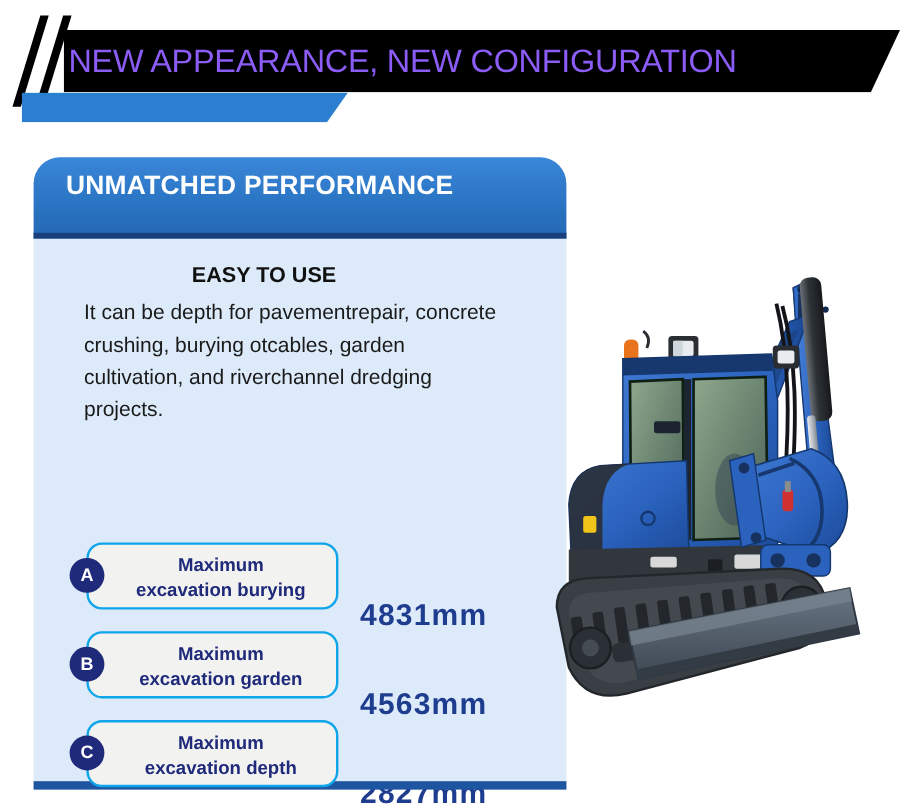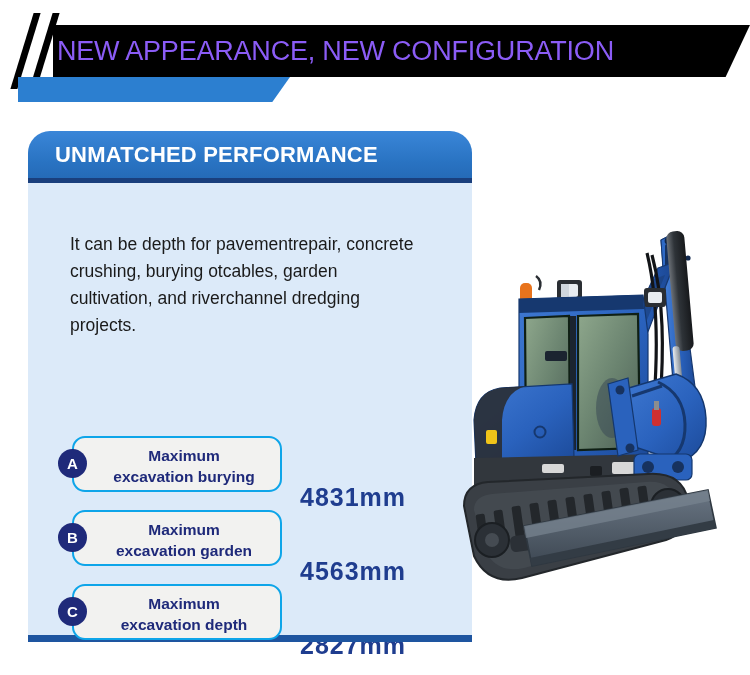--- a/index.html
+++ b/index.html
@@ -63,21 +63,21 @@
   
   #performance-card {
     position: absolute;
     left: 28px;
     top: 131px;
     width: 444px;
     height: 511px;
   }
   #card-header {
     position: relative;
-    height: 52px;
+    height: 68px;
     background: linear-gradient(180deg, #3a86d8 0%, #2973c2 60%, #2468b4 100%);
     border-top-left-radius: 22px;
     border-top-right-radius: 22px;
     box-sizing: border-box;
   }
   #card-header-underline {
     position: absolute;
     left: 0; bottom: 0;
     width: 100%;
     height: 5px;
@@ -207,20 +207,21 @@
 
 <div id="performance-card">
 
   <div id="card-header">
     <div id="card-header-title">UNMATCHED PERFORMANCE</div>
     <div id="card-header-underline"></div>
   </div>
 
   <div id="card-body">
 
+    <div id="easy-heading">EASY TO USE</div>
     <div id="description-text">It can be depth for pavementrepair, concrete crushing, burying otcables, garden cultivation, and riverchannel dredging projects.</div>
 
     <div class="spec-row r0">
       <div class="spec-badge">A</div>
       <div class="spec-pill">
         <div class="spec-label">
           <span>Maximum</span><br>
           <span>excavation burying</span>
         </div>
       </div>

